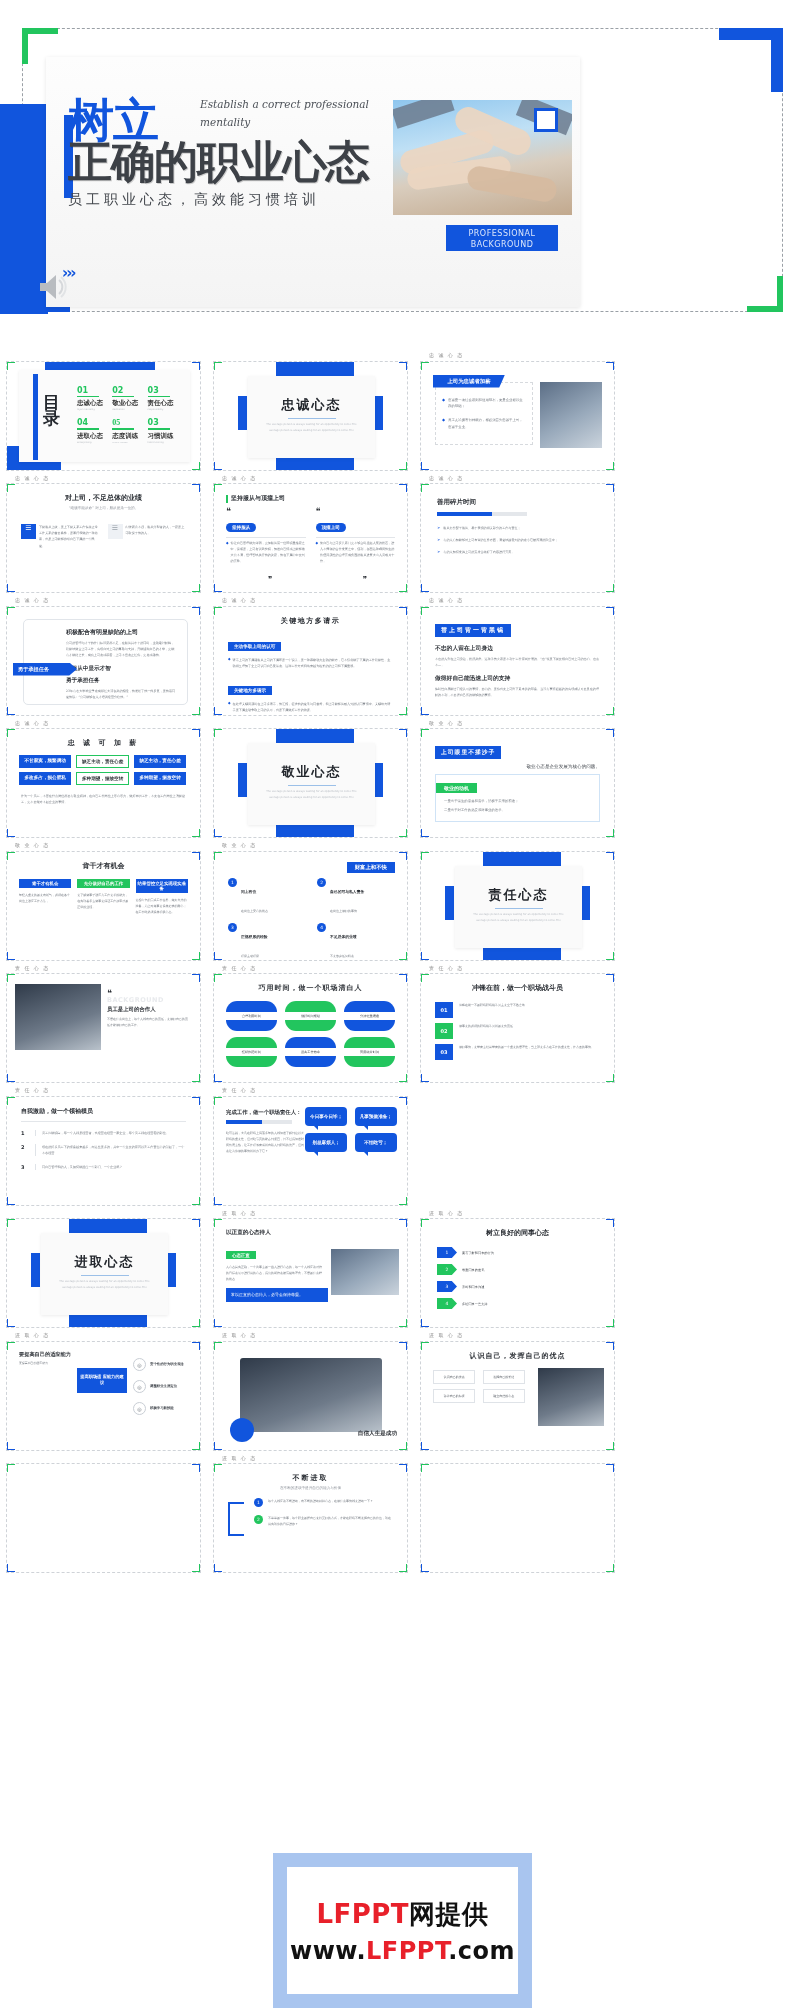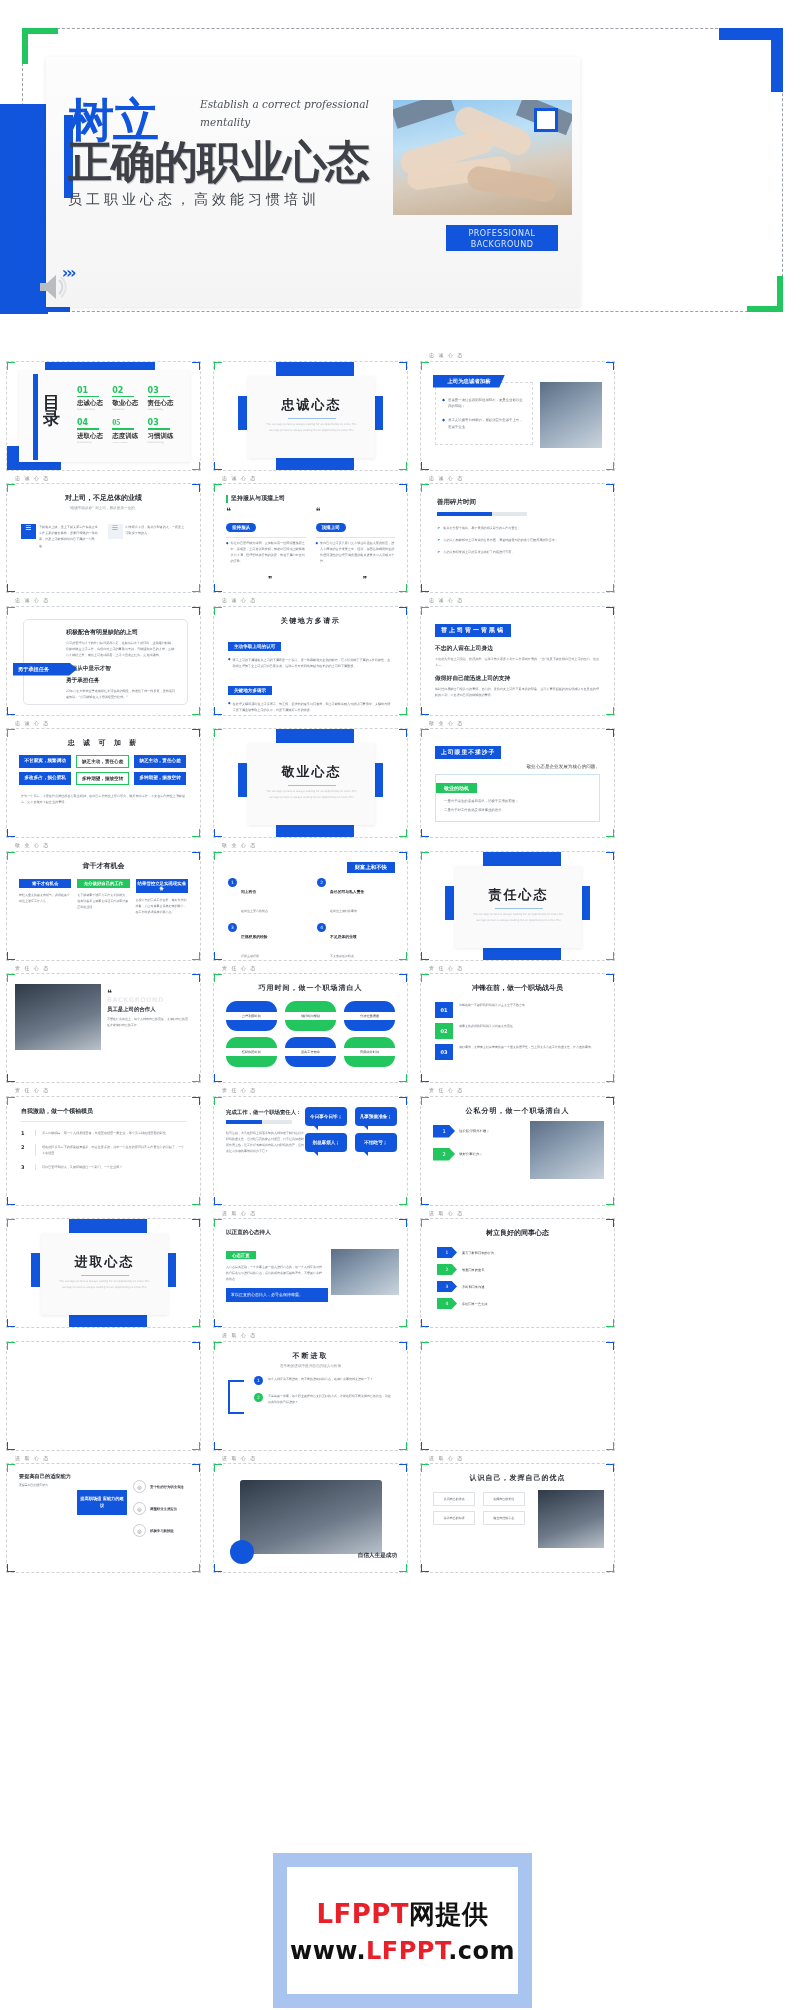--- a/index.html
+++ b/index.html
@@ -748,45 +748,20 @@
         <div class="t-para" style="font-size:3px;">吃可苦越，大凡在职场上闯荡多年的人都知道了解到这以及职场的重要性，但对吃亏真的能占到便宜，只不过我知道时间角度去热，让工作积累来成就自私人到职场的资产，但同会让为你做的事情就就办了它？</div>
       </div>
       <div style="position:absolute;right:10px;top:10px;width:92px;display:flex;flex-wrap:wrap;gap:0 8%;">
             <div style="width:46%;background:#1155dd;color:#fff;font-size:4.6px;font-weight:bold;text-align:center;padding:7px 2px;border-radius:4px;margin-bottom:7px;position:relative;">今日事今日毕；<i style="position:absolute;left:8px;bottom:-4px;width:0;height:0;border-left:5px solid transparent;border-top:5px solid #1155dd;"></i></div>
             <div style="width:46%;background:#1155dd;color:#fff;font-size:4.6px;font-weight:bold;text-align:center;padding:7px 2px;border-radius:4px;margin-bottom:7px;position:relative;">凡事预做准备；<i style="position:absolute;left:8px;bottom:-4px;width:0;height:0;border-left:5px solid transparent;border-top:5px solid #1155dd;"></i></div>
             <div style="width:46%;background:#1155dd;color:#fff;font-size:4.6px;font-weight:bold;text-align:center;padding:7px 2px;border-radius:4px;margin-bottom:7px;position:relative;">别总麻烦人；<i style="position:absolute;left:8px;bottom:-4px;width:0;height:0;border-left:5px solid transparent;border-top:5px solid #1155dd;"></i></div>
             <div style="width:46%;background:#1155dd;color:#fff;font-size:4.6px;font-weight:bold;text-align:center;padding:7px 2px;border-radius:4px;margin-bottom:7px;position:relative;">不怕吃亏；<i style="position:absolute;left:8px;bottom:-4px;width:0;height:0;border-left:5px solid transparent;border-top:5px solid #1155dd;"></i></div>
           </div>
         </div>
      </div>
-      <div class="cell">
-       <div class="slide-label">责 任 心 态</div>
-       <div class="thumb">
-          <i class="c-tl-g"></i>
-          <i class="c-tl-g2"></i>
-          <i class="c-tr-b"></i>
-          <i class="c-tr-b2"></i>
-          <i class="c-bl-b"></i>
-          <i class="c-bl-b2"></i>
-          <i class="c-br-g"></i>
-          <i class="c-br-g2"></i>
-          <div class="t-head" style="letter-spacing:1px;">公私分明，做一个职场清白人</div>
-      <div style="position:absolute;left:12px;top:28px;">
-        <div style="display:flex;align-items:center;gap:4px;margin-bottom:10px;">
-          <span style="width:22px;height:13px;background:#1155dd;color:#fff;font-size:5px;text-align:center;line-height:13px;clip-path:polygon(0 0,72% 0,100% 50%,72% 100%,0 100%);">1</span>
-          <span style="font-size:3.4px;color:#3a3f46;">注公私分明并不难；</span>
-            </div>
-        <div style="display:flex;align-items:center;gap:4px;">
-          <span style="width:22px;height:13px;background:#22c55e;color:#fff;font-size:5px;text-align:center;line-height:13px;clip-path:polygon(0 0,72% 0,100% 50%,72% 100%,0 100%);">2</span>
-          <span style="font-size:3.4px;color:#3a3f46;">做好公事公办；</span>
-            </div>
-      </div>
-      <div class="photo" style="position:absolute;right:10px;top:24px;width:74px;height:58px;"></div>
-        </div>
-     </div>
     </div>
     <div class="row">
       <div class="cell">
        <div class="slide-label"></div>
        <div class="thumb">
           <i class="c-tl-g"></i>
           <i class="c-tl-g2"></i>
           <i class="c-tr-b"></i>
           <i class="c-tr-b2"></i>
           <i class="c-bl-b"></i>
@@ -852,20 +827,92 @@
             <div style="display:flex;align-items:center;gap:5px;margin-bottom:6px;">
         <span style="width:20px;height:11px;background:#22c55e;color:#fff;font-size:4.4px;text-align:center;line-height:11px;clip-path:polygon(0 0,74% 0,100% 50%,74% 100%,0 100%);">4</span>
         <span style="font-size:3.2px;color:#3a3f46;">多给同事一些支持</span>
             </div>
           </div>
         </div>
      </div>
     </div>
     <div class="row">
       <div class="cell">
+       <div class="slide-label">进 取 心 态</div>
+       <div class="thumb">
+          <i class="c-tl-g"></i>
+          <i class="c-tl-g2"></i>
+          <i class="c-tr-b"></i>
+          <i class="c-tr-b2"></i>
+          <i class="c-bl-b"></i>
+          <i class="c-bl-b2"></i>
+          <i class="c-br-g"></i>
+          <i class="c-br-g2"></i>
+          <div style="padding:9px 12px 0;">
+      <div style="font-size:5.2px;font-weight:bold;color:#2b2f35;width:66px;">要提高自己的适应能力</div>
+      <div class="t-para" style="font-size:2.9px;width:66px;margin-top:3px;">要提高自己的适应能力</div>
+          </div>
+      <div style="position:absolute;left:70px;top:26px;width:50px;background:#1155dd;color:#fff;font-size:4.2px;font-weight:bold;text-align:center;padding:6px 3px;line-height:1.6;">提高职场适
+应能力的建议</div>
+      <div style="position:absolute;left:126px;top:16px;">
+            <div style="display:flex;align-items:center;gap:4px;margin-bottom:9px;">
+        <span style="width:13px;height:13px;border:1px solid #c9ced5;border-radius:50%;display:inline-block;text-align:center;line-height:13px;font-size:5px;color:#6d747c;">◎</span>
+        <span style="font-size:3.4px;color:#3a3f46;font-weight:bold;">变个性的行为职业观念</span>
+            </div>
+            <div style="display:flex;align-items:center;gap:4px;margin-bottom:9px;">
+        <span style="width:13px;height:13px;border:1px solid #c9ced5;border-radius:50%;display:inline-block;text-align:center;line-height:13px;font-size:5px;color:#6d747c;">◎</span>
+        <span style="font-size:3.4px;color:#3a3f46;font-weight:bold;">调整职业生涯定位</span>
+            </div>
+            <div style="display:flex;align-items:center;gap:4px;margin-bottom:9px;">
+        <span style="width:13px;height:13px;border:1px solid #c9ced5;border-radius:50%;display:inline-block;text-align:center;line-height:13px;font-size:5px;color:#6d747c;">◎</span>
+        <span style="font-size:3.4px;color:#3a3f46;font-weight:bold;">积极学习新技能</span>
+            </div>
+          </div>
+        </div>
+     </div>
+      <div class="cell">
+       <div class="slide-label">进 取 心 态</div>
+       <div class="thumb">
+          <i class="c-tl-g"></i>
+          <i class="c-tl-g2"></i>
+          <i class="c-tr-b"></i>
+          <i class="c-tr-b2"></i>
+          <i class="c-bl-b"></i>
+          <i class="c-bl-b2"></i>
+          <i class="c-br-g"></i>
+          <i class="c-br-g2"></i>
+          <div class="photo2" style="position:absolute;left:26px;top:16px;width:142px;height:74px;border-radius:3px;"></div>
+      <div style="position:absolute;left:16px;bottom:8px;width:24px;height:24px;border-radius:50%;background:#1155dd;"></div>
+      <div style="position:absolute;right:10px;bottom:12px;font-size:5.6px;font-weight:bold;color:#2b2f35;">自信人生是成功</div>
+        </div>
+     </div>
+      <div class="cell">
+       <div class="slide-label">进 取 心 态</div>
+       <div class="thumb">
+          <i class="c-tl-g"></i>
+          <i class="c-tl-g2"></i>
+          <i class="c-tr-b"></i>
+          <i class="c-tr-b2"></i>
+          <i class="c-bl-b"></i>
+          <i class="c-bl-b2"></i>
+          <i class="c-br-g"></i>
+          <i class="c-br-g2"></i>
+          <div class="t-head" style="letter-spacing:1px;">认识自己，发挥自己的优点</div>
+      <div style="position:absolute;left:12px;top:28px;width:92px;display:flex;flex-wrap:wrap;gap:0 8%;">
+            <div style="width:46%;border:1px solid #dfe3e8;font-size:3px;color:#4a5058;text-align:center;padding:4px 2px;margin-bottom:5px;">认识自己的优点</div>
+            <div style="width:46%;border:1px solid #dfe3e8;font-size:3px;color:#4a5058;text-align:center;padding:4px 2px;margin-bottom:5px;">发挥自己的长处</div>
+            <div style="width:46%;border:1px solid #dfe3e8;font-size:3px;color:#4a5058;text-align:center;padding:4px 2px;margin-bottom:5px;">弥补自己的短板</div>
+            <div style="width:46%;border:1px solid #dfe3e8;font-size:3px;color:#4a5058;text-align:center;padding:4px 2px;margin-bottom:5px;">建立自信的心态</div>
+          </div>
+      <div class="photo2" style="position:absolute;right:10px;top:26px;width:66px;height:58px;"></div>
+        </div>
+     </div>
+    </div>
+    <div class="row">
+      <div class="cell">
        <div class="slide-label"></div>
        <div class="thumb">
           <i class="c-tl-g"></i>
           <i class="c-tl-g2"></i>
           <i class="c-tr-b"></i>
           <i class="c-tr-b2"></i>
           <i class="c-bl-b"></i>
           <i class="c-bl-b2"></i>
           <i class="c-br-g"></i>
           <i class="c-br-g2"></i>
@@ -904,92 +951,20 @@
           <i class="c-tl-g2"></i>
           <i class="c-tr-b"></i>
           <i class="c-tr-b2"></i>
           <i class="c-bl-b"></i>
           <i class="c-bl-b2"></i>
           <i class="c-br-g"></i>
           <i class="c-br-g2"></i>
         </div>
      </div>
     </div>
-    <div class="row">
-      <div class="cell">
-       <div class="slide-label">进 取 心 态</div>
-       <div class="thumb">
-          <i class="c-tl-g"></i>
-          <i class="c-tl-g2"></i>
-          <i class="c-tr-b"></i>
-          <i class="c-tr-b2"></i>
-          <i class="c-bl-b"></i>
-          <i class="c-bl-b2"></i>
-          <i class="c-br-g"></i>
-          <i class="c-br-g2"></i>
-          <div style="padding:9px 12px 0;">
-      <div style="font-size:5.2px;font-weight:bold;color:#2b2f35;width:66px;">要提高自己的适应能力</div>
-      <div class="t-para" style="font-size:2.9px;width:66px;margin-top:3px;">要提高自己的适应能力</div>
-          </div>
-      <div style="position:absolute;left:70px;top:26px;width:50px;background:#1155dd;color:#fff;font-size:4.2px;font-weight:bold;text-align:center;padding:6px 3px;line-height:1.6;">提高职场适
-应能力的建议</div>
-      <div style="position:absolute;left:126px;top:16px;">
-            <div style="display:flex;align-items:center;gap:4px;margin-bottom:9px;">
-        <span style="width:13px;height:13px;border:1px solid #c9ced5;border-radius:50%;display:inline-block;text-align:center;line-height:13px;font-size:5px;color:#6d747c;">◎</span>
-        <span style="font-size:3.4px;color:#3a3f46;font-weight:bold;">变个性的行为职业观念</span>
-            </div>
-            <div style="display:flex;align-items:center;gap:4px;margin-bottom:9px;">
-        <span style="width:13px;height:13px;border:1px solid #c9ced5;border-radius:50%;display:inline-block;text-align:center;line-height:13px;font-size:5px;color:#6d747c;">◎</span>
-        <span style="font-size:3.4px;color:#3a3f46;font-weight:bold;">调整职业生涯定位</span>
-            </div>
-            <div style="display:flex;align-items:center;gap:4px;margin-bottom:9px;">
-        <span style="width:13px;height:13px;border:1px solid #c9ced5;border-radius:50%;display:inline-block;text-align:center;line-height:13px;font-size:5px;color:#6d747c;">◎</span>
-        <span style="font-size:3.4px;color:#3a3f46;font-weight:bold;">积极学习新技能</span>
-            </div>
-          </div>
-        </div>
-     </div>
-      <div class="cell">
-       <div class="slide-label">进 取 心 态</div>
-       <div class="thumb">
-          <i class="c-tl-g"></i>
-          <i class="c-tl-g2"></i>
-          <i class="c-tr-b"></i>
-          <i class="c-tr-b2"></i>
-          <i class="c-bl-b"></i>
-          <i class="c-bl-b2"></i>
-          <i class="c-br-g"></i>
-          <i class="c-br-g2"></i>
-          <div class="photo2" style="position:absolute;left:26px;top:16px;width:142px;height:74px;border-radius:3px;"></div>
-      <div style="position:absolute;left:16px;bottom:8px;width:24px;height:24px;border-radius:50%;background:#1155dd;"></div>
-      <div style="position:absolute;right:10px;bottom:12px;font-size:5.6px;font-weight:bold;color:#2b2f35;">自信人生是成功</div>
-        </div>
-     </div>
-      <div class="cell">
-       <div class="slide-label">进 取 心 态</div>
-       <div class="thumb">
-          <i class="c-tl-g"></i>
-          <i class="c-tl-g2"></i>
-          <i class="c-tr-b"></i>
-          <i class="c-tr-b2"></i>
-          <i class="c-bl-b"></i>
-          <i class="c-bl-b2"></i>
-          <i class="c-br-g"></i>
-          <i class="c-br-g2"></i>
-          <div class="t-head" style="letter-spacing:1px;">认识自己，发挥自己的优点</div>
-      <div style="position:absolute;left:12px;top:28px;width:92px;display:flex;flex-wrap:wrap;gap:0 8%;">
-            <div style="width:46%;border:1px solid #dfe3e8;font-size:3px;color:#4a5058;text-align:center;padding:4px 2px;margin-bottom:5px;">认识自己的优点</div>
-            <div style="width:46%;border:1px solid #dfe3e8;font-size:3px;color:#4a5058;text-align:center;padding:4px 2px;margin-bottom:5px;">发挥自己的长处</div>
-            <div style="width:46%;border:1px solid #dfe3e8;font-size:3px;color:#4a5058;text-align:center;padding:4px 2px;margin-bottom:5px;">弥补自己的短板</div>
-            <div style="width:46%;border:1px solid #dfe3e8;font-size:3px;color:#4a5058;text-align:center;padding:4px 2px;margin-bottom:5px;">建立自信的心态</div>
-          </div>
-      <div class="photo2" style="position:absolute;right:10px;top:26px;width:66px;height:58px;"></div>
-        </div>
-     </div>
-    </div>
   </div>
 
 <div class="footer">
   <div class="wm-outer">
     <div class="wm-inner">
       <div class="wm1">
         <span class="red">LFPPT</span><span class="blk">网提供</span>
       </div>
       <div class="wm2">
         <span class="blk">www.</span><span class="red">LFPPT</span><span class="blk">.com</span>

